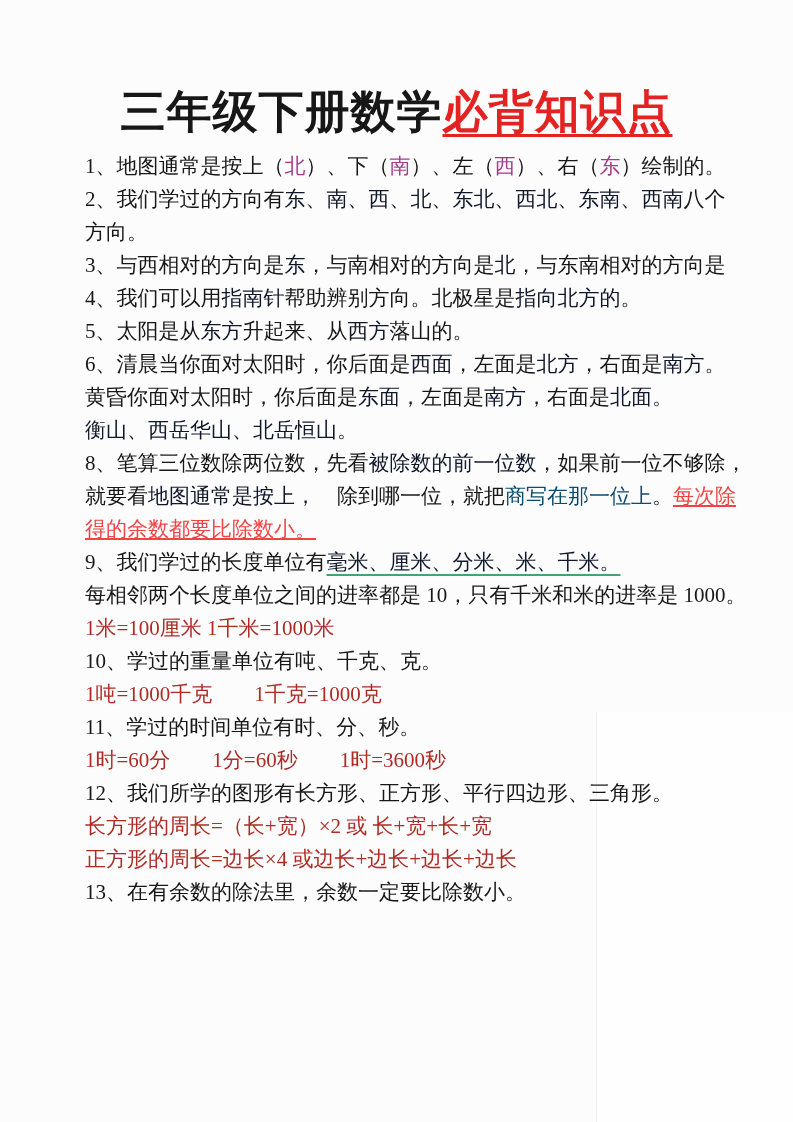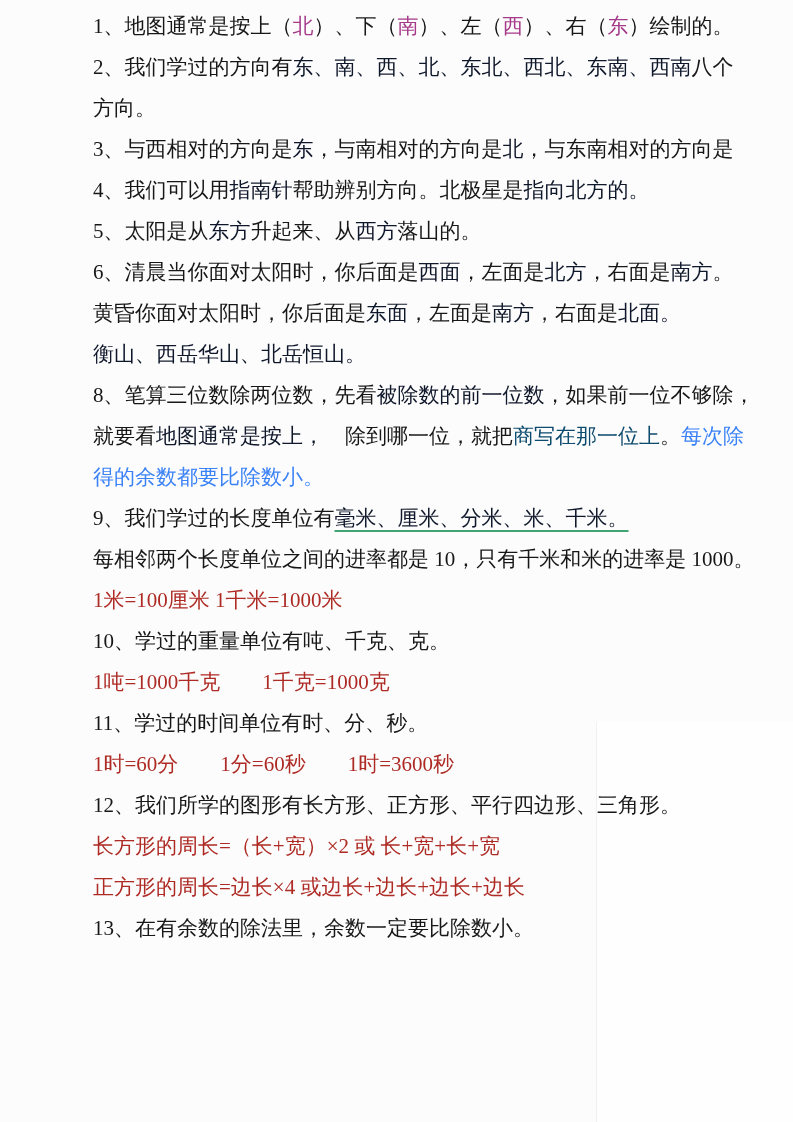--- a/index.html
+++ b/index.html
@@ -34,38 +34,39 @@
   }
   .content {
     position: relative;
     margin: 10px 70px 0 85px;
     font-size: 21px;
     line-height: 33px;
     color: #171717;
     letter-spacing: 0;
   }
   .line {
-    margin: 8px;
+    margin: 0;
     white-space: nowrap;
   }
   
   .seg-k  { color: #171717; }
   .seg-pp { color: #a63a8a; }
   .seg-pu { color: #0f172a; text-decoration-color: #b86ba4; text-decoration-thickness: 2px; text-underline-offset: 5px; }
   .seg-ku { color: #0c4a6e; text-decoration-color: #2a2a2a; text-decoration-thickness: 2px; text-underline-offset: 5px; }
-  .seg-g  { color: #3b82f6; }
+  .seg-g  { color: #ef4444; text-decoration: underline; }
   .seg-gu { color: #0f172a; text-decoration: underline; text-decoration-color: #42a474; text-decoration-thickness: 2px; text-underline-offset: 5px; }
   .seg-r  { color: #ae2b25; }
   .seg-ru { color: #e32222; text-decoration: underline; text-decoration-color: #e32222; text-decoration-thickness: 3px; text-underline-offset: 7px; }
 </style>
 </head>
 <body>
 
 <div class="page">
   <div class="bg-right"></div>
+  <h1 class="title" id="title"><span class="seg-k">三年级下册数学</span><span class="seg-ru">必背知识点</span></h1>
   <div class="content" id="content">
       <p class="line"><span class="seg-k">1、地图通常是按上（</span><span class="seg-pp">北</span><span class="seg-k">）、下（</span><span class="seg-pp">南</span><span class="seg-k">）、左（</span><span class="seg-pp">西</span><span class="seg-k">）、右（</span><span class="seg-pp">东</span><span class="seg-k">）绘制的。</span></p>
       <p class="line"><span class="seg-k">2、我们学过的方向有</span><span class="seg-pu">东、南、西、北、东北、西北、东南、西南</span><span class="seg-k">八个</span></p>
       <p class="line"><span class="seg-k">方向。</span></p>
       <p class="line"><span class="seg-k">3、与西相对的方向是</span><span class="seg-pu">东</span><span class="seg-k">，与南相对的方向是</span><span class="seg-pu">北</span><span class="seg-k">，与东南相对的方向是</span></p>
       <p class="line"><span class="seg-k">4、我们可以用</span><span class="seg-pu">指南针</span><span class="seg-k">帮助辨别方向。北极星是</span><span class="seg-pu">指向北方的。　</span></p>
       <p class="line"><span class="seg-k">5、太阳是从</span><span class="seg-pu">东方</span><span class="seg-k">升起来、从</span><span class="seg-pu">西方</span><span class="seg-k">落山的。</span></p>
       <p class="line"><span class="seg-k">6、清晨当你面对太阳时，你后面是</span><span class="seg-pu">西面</span><span class="seg-k">，左面是</span><span class="seg-pu">北方</span><span class="seg-k">，右面是</span><span class="seg-pu">南方</span><span class="seg-k">。</span></p>
       <p class="line"><span class="seg-k">黄昏你面对太阳时，你后面是</span><span class="seg-pu">东面</span><span class="seg-k">，左面是</span><span class="seg-pu">南方</span><span class="seg-k">，右面是</span><span class="seg-pu">北面。　</span></p>
       <p class="line"><span class="seg-pu">衡山、西岳华山、北岳恒山。　</span></p>

